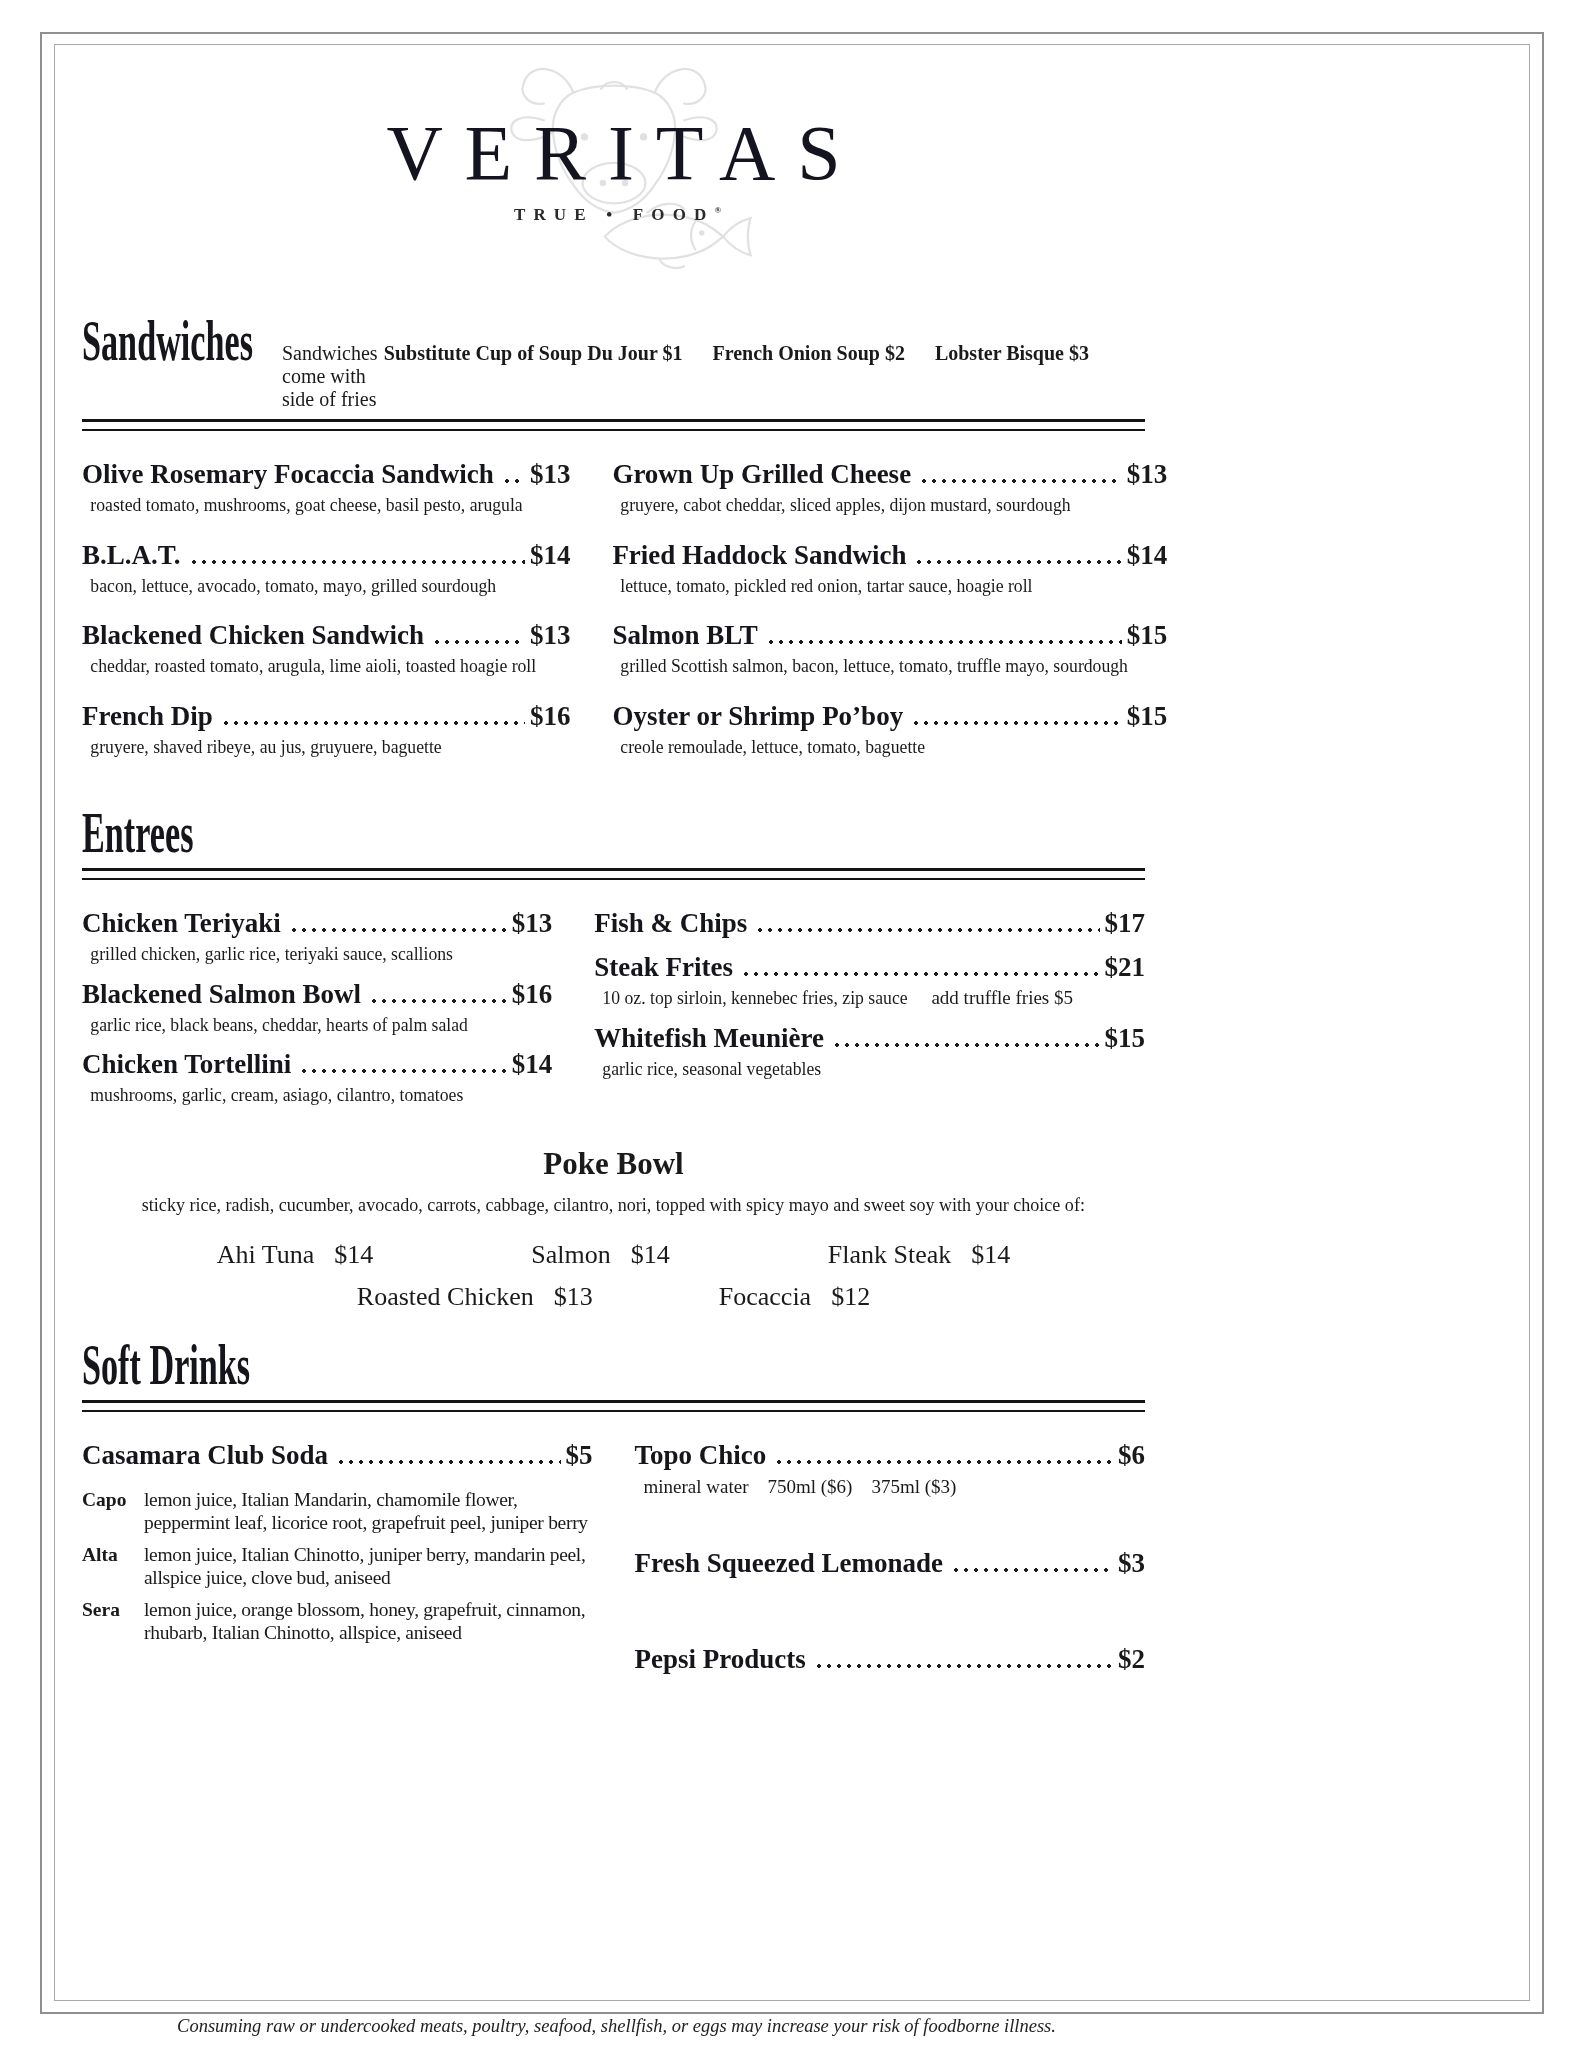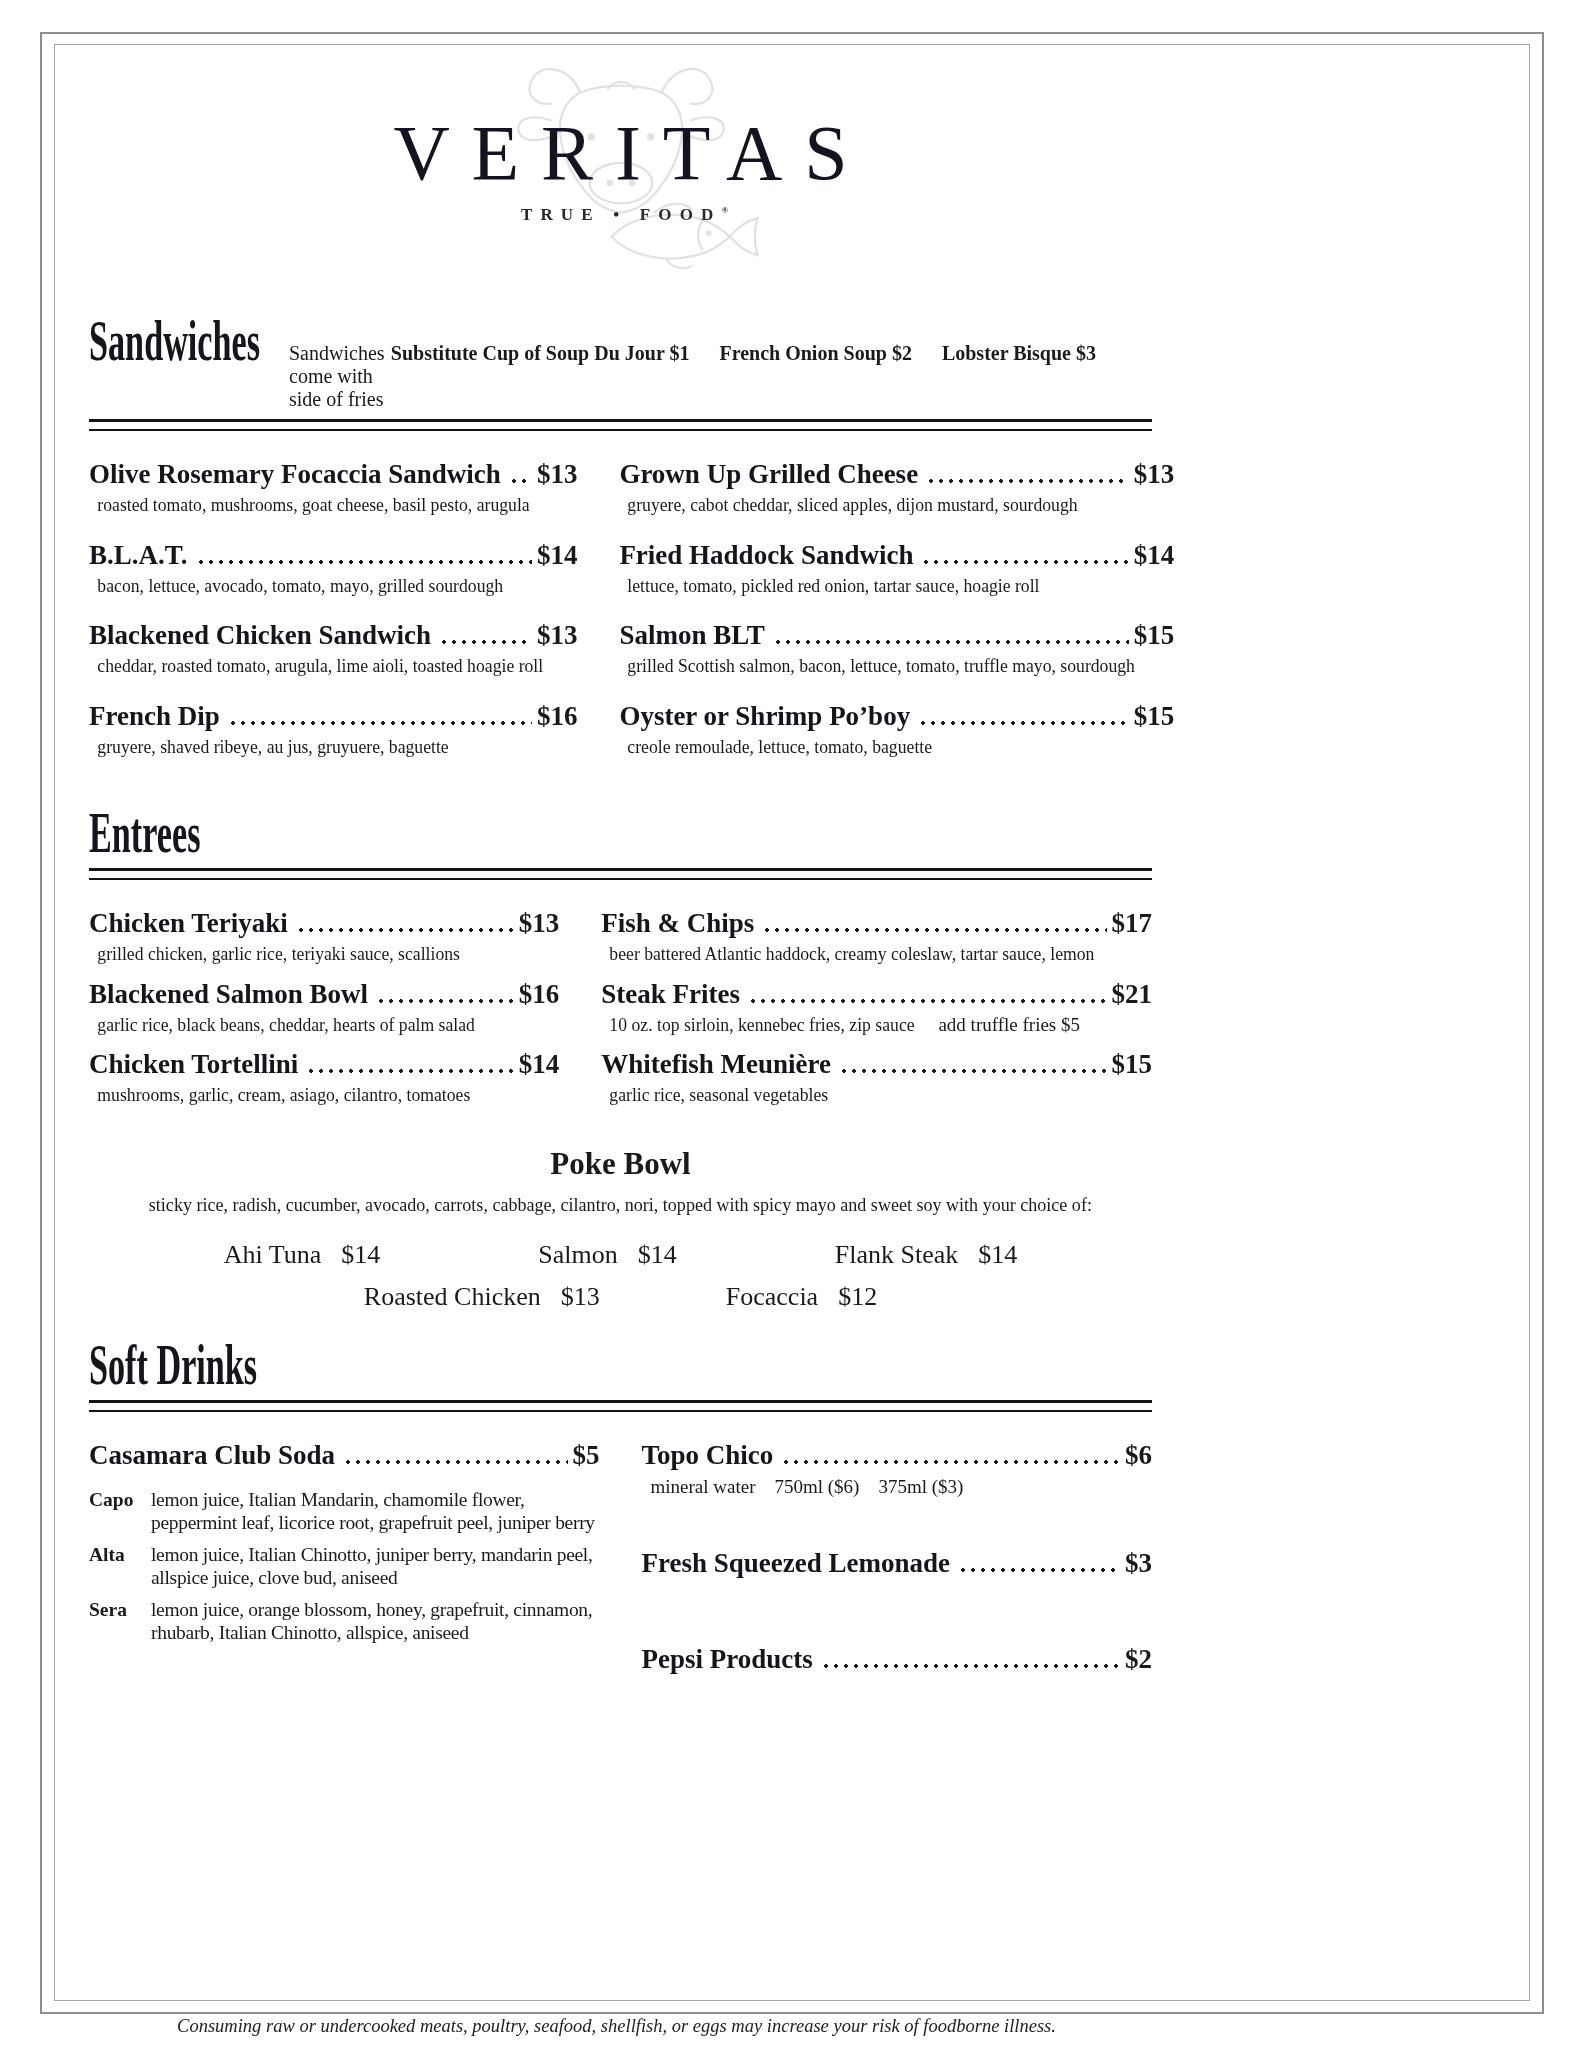--- a/index.html
+++ b/index.html
@@ -17,21 +17,21 @@
     position: absolute; left: 40px; right: 38px; top: 32px; bottom: 34px;
     border: 2px solid #8f8f8f;
   }
   .frame-inner {
     position: absolute; left: 54px; right: 52px; top: 44px; bottom: 47px;
     border: 1px solid #a8a8a8;
   }
 
   
   .content {
-    position: absolute; left: 89px; top: 48px; width: 1063px;
+    position: absolute; left: 82px; top: 48px; width: 1063px;
   }
 
   
   .logo { position: relative; text-align: center; height: 240px; }
   .logo svg {
     position: absolute; top: 4px; left: 50%;
     transform: translateX(-50%);
     opacity: 0.55;
   }
   .brand {
@@ -341,24 +341,20 @@
           </div>
         </div>
       <div class="col">
 
           <div class="menu-item">
             <div class="item-line">
               <span class="item-name">Fish &amp; Chips</span>
               <span class="leader"></span>
               <span class="item-price">$17</span>
             </div>
-            <div class="item-desc-row">
-              <span class="item-desc">beer battered Atlantic haddock, creamy coleslaw, tartar sauce, lemon</span>
-
-            </div>
           </div>
 
           <div class="menu-item">
             <div class="item-line">
               <span class="item-name">Steak Frites</span>
               <span class="leader"></span>
               <span class="item-price">$21</span>
             </div>
             <div class="item-desc-row">
               <span class="item-desc">10 oz. top sirloin, kennebec fries, zip sauce</span>

